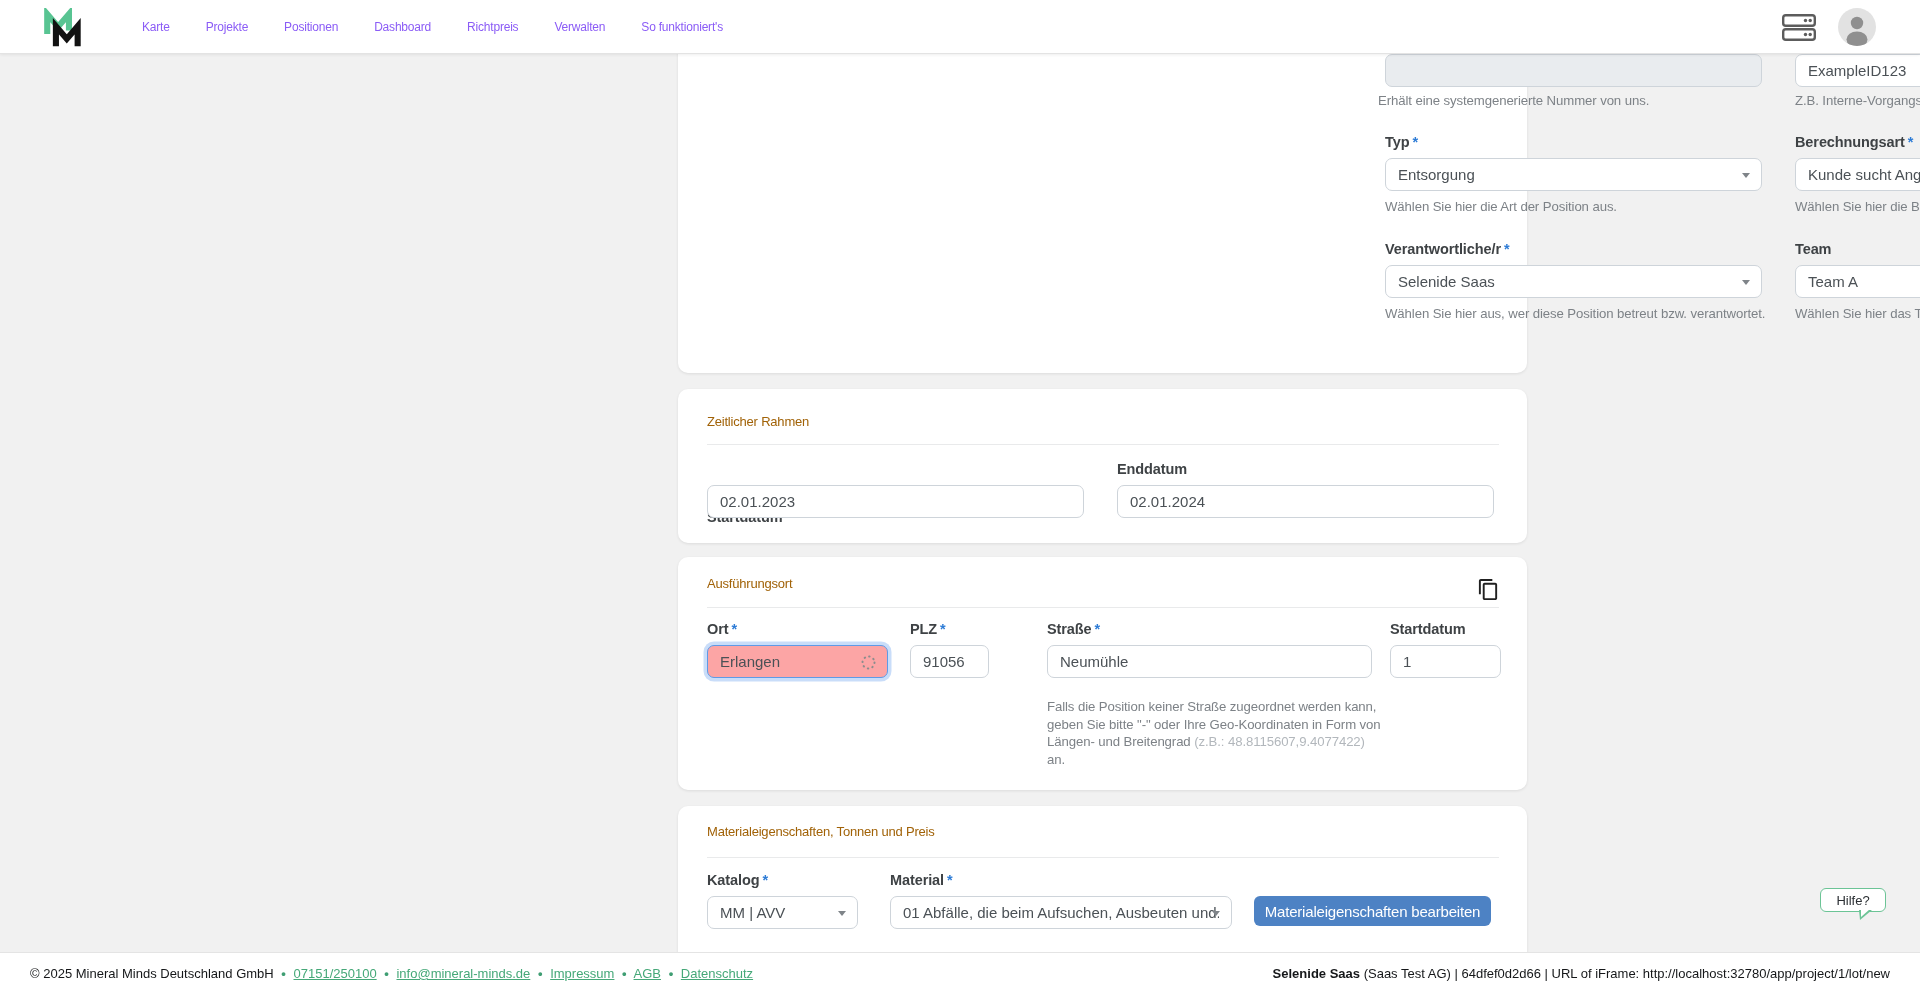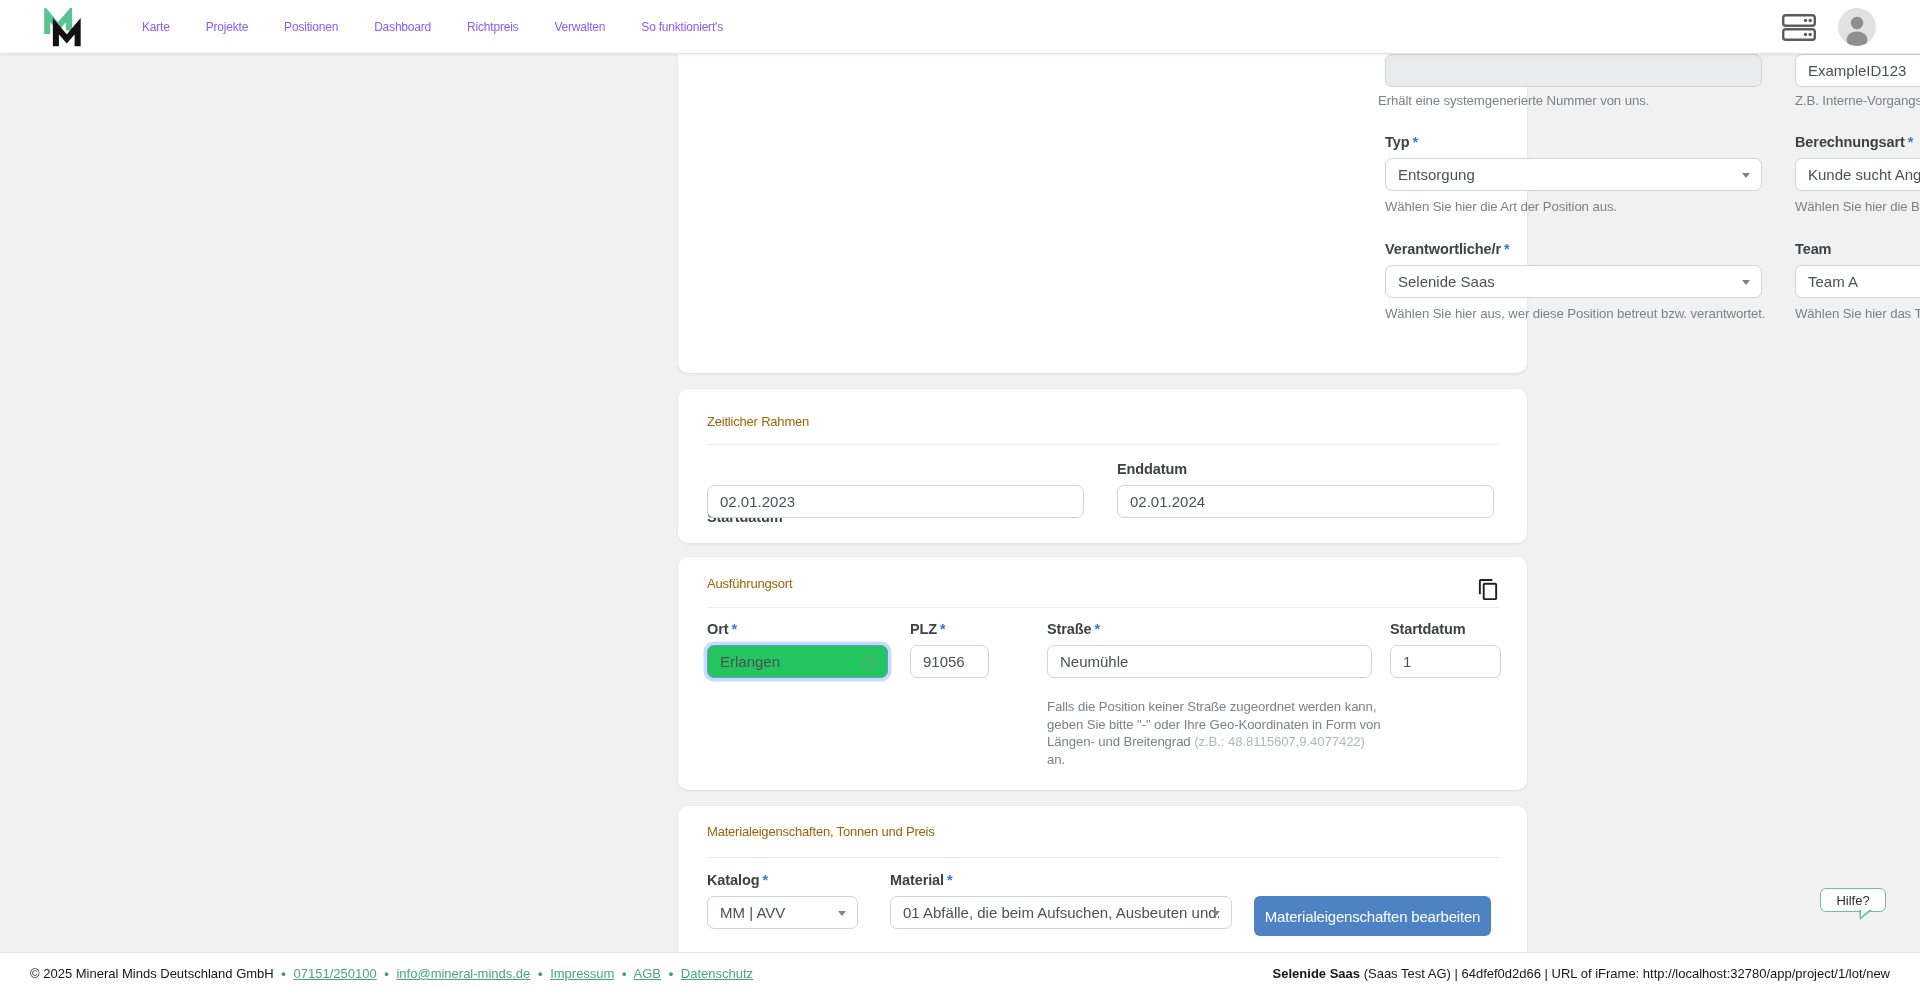--- a/index.html
+++ b/index.html
@@ -39,27 +39,27 @@
   .fselect { cursor:pointer; }
   .fselect .val { white-space:nowrap; overflow:hidden; flex:1; }
   .caret { position:absolute; right:11px; top:14px; width:0; height:0;
            border-left:4.5px solid transparent; border-right:4.5px solid transparent; border-top:5.5px solid #7f8489; }
   .helper { position:absolute; font-size:13.2px; color:#7d8287; letter-spacing:-0.1px; white-space:nowrap; }
   .helper-wrap { white-space:normal; line-height:17.5px;margin-top:12px; }
   .helper .muted { color:#b2b7bc; }
 
   .focus-wrap { position:absolute; }
   .focus-input { position:relative; width:100%; height:33px; border:1.5px solid #5f9ae6; border-radius:7px;
-                 background:#22c55e; box-shadow:0 0 0 3.5px rgba(77,141,236,.3); display:flex; align-items:center; padding:0 12px;
+                 background:#fca5a5; box-shadow:0 0 0 3.5px rgba(77,141,236,.3); display:flex; align-items:center; padding:0 12px;
                  font-size:15px; color:#4b5156; }
   .spinner { position:absolute; right:10px; top:8px; }
 
   .copy-btn { position:absolute; left:1477px; top:578px; width:24px; height:24px; cursor:pointer; }
 
-  .blue-btn { position:absolute; left:1254px; top:896px; width:237px; height:40px; background:#4d82c4; color:#fff;
+  .blue-btn { position:absolute; left:1254px; top:896px; width:237px; height:30px; background:#4d82c4; color:#fff;
               border:none; border-radius:6px; font-size:15px; font-family:"Liberation Sans", sans-serif;
               letter-spacing:-0.2px; cursor:pointer; }
 
   
   .help-bubble { position:absolute; left:1820px; top:888px; width:66px; height:24px; background:#fff;
                  border:1.5px solid #6cc496; border-radius:6px; display:flex; align-items:center; justify-content:center;
                  font-size:13px; color:#2b2f33; cursor:pointer; z-index:5; }
   .help-bubble:after { content:""; position:absolute; left:38px; bottom:-9px; width:0; height:0;
                  border-left:1px solid transparent; border-right:12px solid transparent; border-top:10px solid #6cc496; }
   .help-bubble:before { content:""; position:absolute; left:40px; bottom:-5.5px; width:0; height:0;

